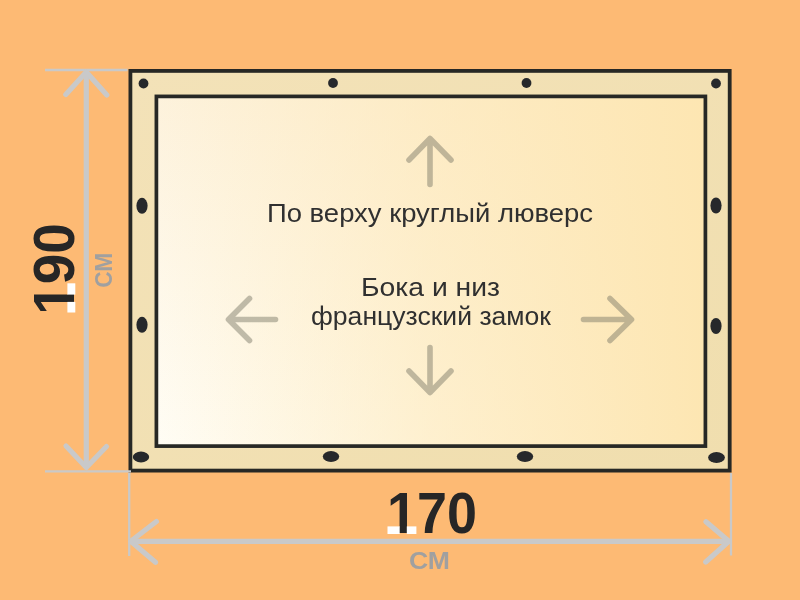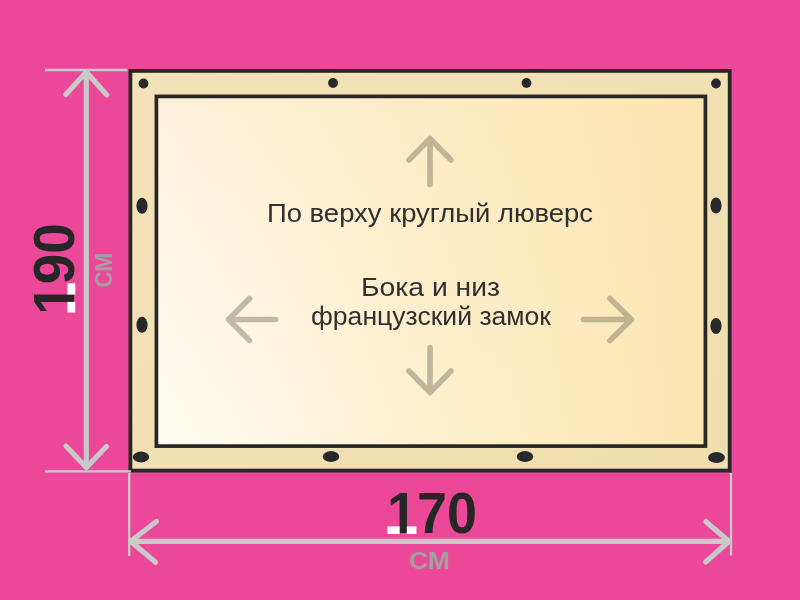--- a/index.html
+++ b/index.html
@@ -1,16 +1,16 @@
 <!DOCTYPE html>
 <html><head>
 <meta charset="utf-8">
 <style>
   html,body{margin:0;padding:0;background:#ffffff;}
-  .stage{position:relative;width:800px;height:600px;overflow:hidden;background:#ec4899;}
+  .stage{position:relative;width:800px;height:600px;overflow:hidden;background:#fdba74;}
   svg{display:block;}
   text{font-family:"Liberation Sans", sans-serif;}
 </style>
 </head>
 <body>
 <div class="stage">
 <svg width="800" height="600" viewBox="0 0 800 600" xmlns="http://www.w3.org/2000/svg">
   <defs>
     <linearGradient id="innerGradV" x1="0" y1="1" x2="0" y2="0">
       <stop offset="0" stop-color="#fffdf5"></stop>

